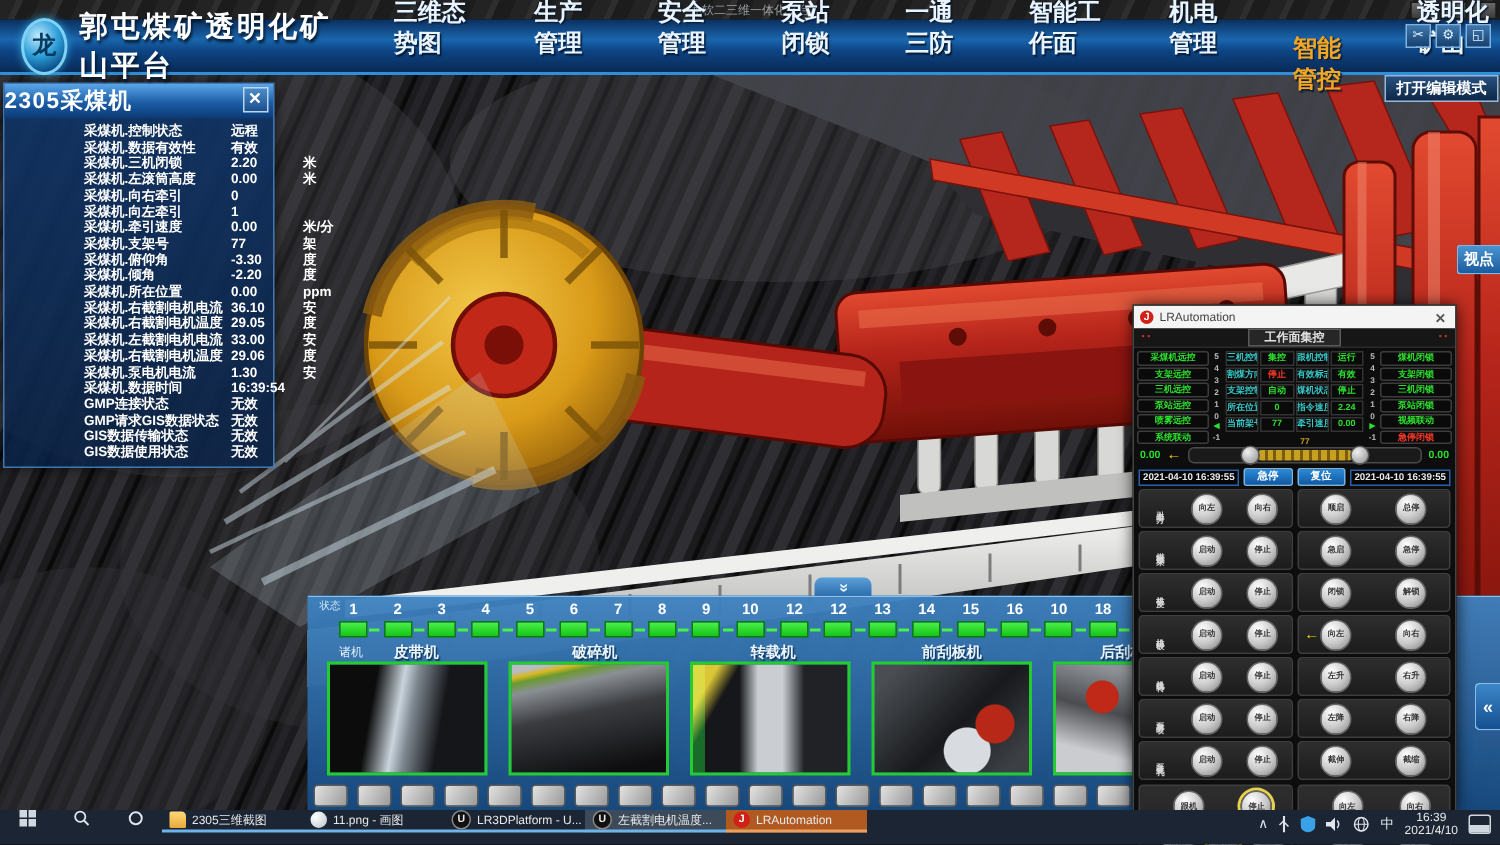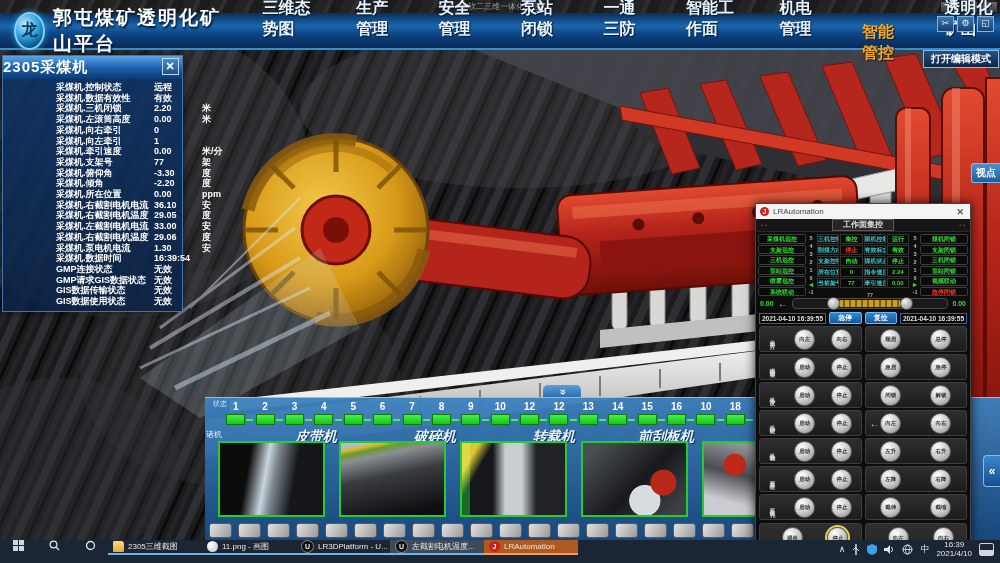--- a/index.html
+++ b/index.html
@@ -64,23 +64,23 @@
   .bo-panel{position:absolute;left:0;top:12px;right:0;bottom:0;
     background:linear-gradient(180deg,rgba(62,130,192,.95),rgba(23,74,128,.96));
     box-shadow:inset 0 1px 0 #8cc0e8;}
   .bo-status{position:absolute;left:8px;top:2px;color:#cfe6f8;font-size:7px;}
   .num-row{position:absolute;left:16px;top:4px;display:flex;}
   .num-cell{width:29.4px;text-align:center;color:#fff;font-size:10px;font-weight:bold;}
   .sq-row{position:absolute;left:16px;top:17px;display:flex;align-items:center;}
   .sq-cell{width:29.4px;display:flex;align-items:center;justify-content:center;position:relative;}
   .sq{width:17px;height:9px;background:linear-gradient(#49f049,#17c417);border:1px solid #0d7a0d;cursor:pointer;}
   .sq-cell::after{content:"";position:absolute;right:-3px;width:7px;height:2px;background:#49f049;}
-  .sq-label{position:absolute;left:-15px;top:15px;color:#dcecf8;font-size:8px;width:30px;}
+  .sq-label{position:absolute;left:-15px;top:15px;color:#dcecf8;font-size:8px;width:30px;padding-left:20px;}
   .cam-labels{position:absolute;left:13px;top:31px;display:flex;}
-  .cam-label{width:119px;text-align:right;color:#eaf4fc;font-size:14px;font-style:italic;font-weight:bold;
+  .cam-label{width:119px;text-align:center;color:#eaf4fc;font-size:10px;font-weight:bold;
     text-shadow:1px 1px 1px #0a3156;}
   .thumbs{position:absolute;left:13px;top:44px;display:flex;gap:14px;}
   .thumb{width:103px;height:72px;border:2px solid #25cc30;cursor:pointer;background:#222;}
   .t1{background:linear-gradient(100deg,#0c0c0c 28%,#c9d4dc 44%,#7e8890 52%,#15161a 70%);}
   .t2{background:linear-gradient(168deg,#b8bcc0 6%,#d8b820 10%,#6a9a30 14%,#8a8f94 22%,#3a3c40 45%,#0e0e10 90%);}
   .t3{background:linear-gradient(90deg,#1a6a2a 0 8%,#15171a 8% 30%,#caced2 42% 58%,#202226 72%),
       linear-gradient(120deg,#d8c020 12%,transparent 22%);background-blend-mode:screen;}
   .t4{background:radial-gradient(circle at 78% 55%,#b82818 0 14%,transparent 15%),
       radial-gradient(circle at 60% 80%,#d8dce0 0 18%,transparent 19%),
       linear-gradient(135deg,#4a4e52 10%,#17191c 55%,#3c4044 90%);}

